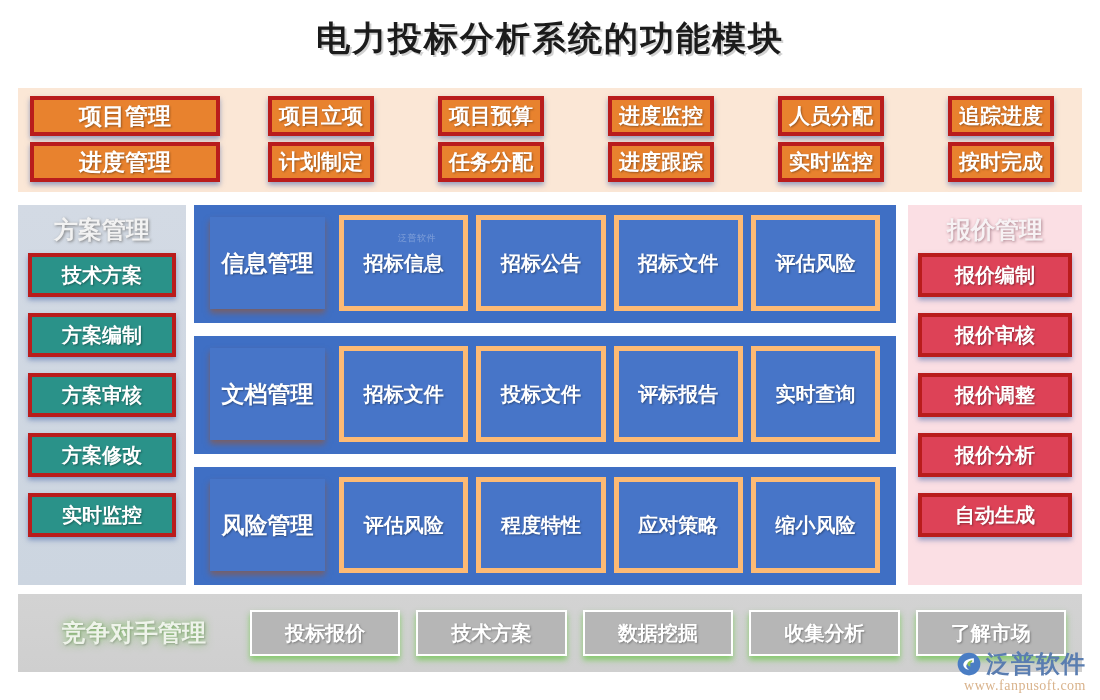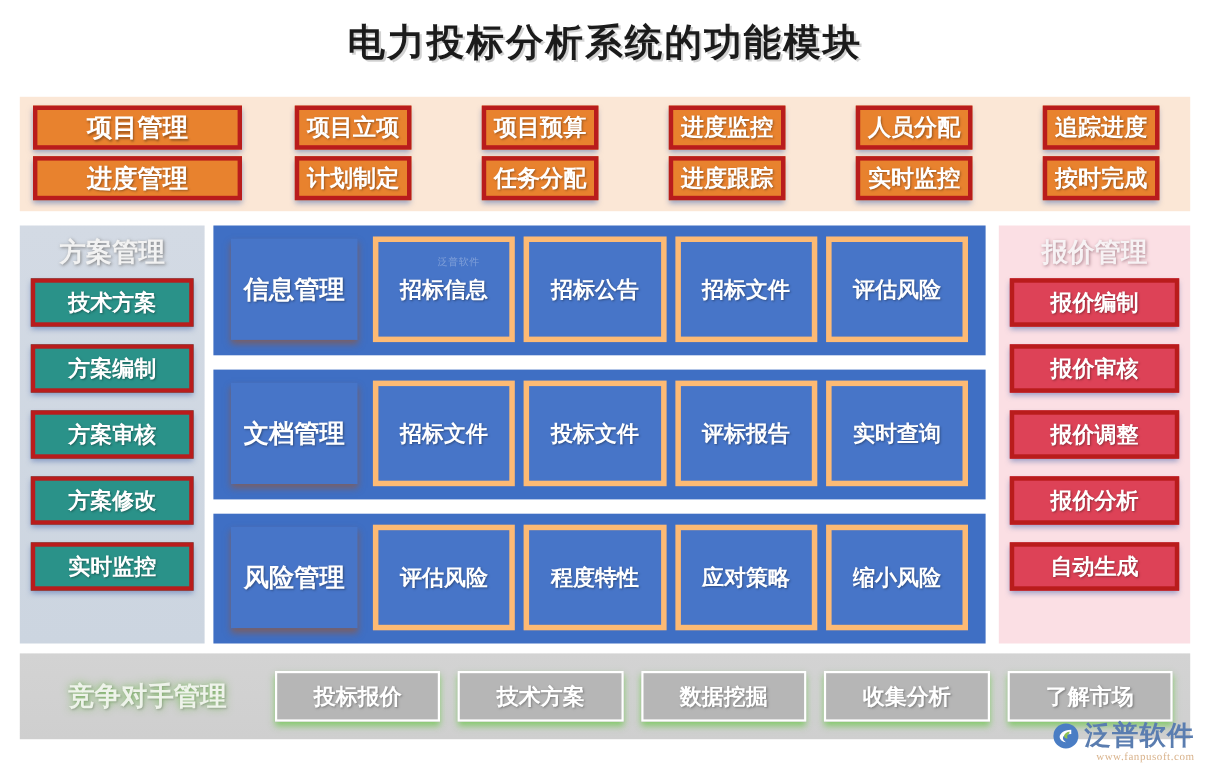--- a/index.html
+++ b/index.html
@@ -135,21 +135,21 @@
   }
 
   
   .logo { position: absolute; right: 14px; bottom: 6px; text-align: right; }
   .logo-row { display: flex; align-items: center; justify-content: flex-end; }
   .logo-mark { width: 26px; height: 26px; margin-right: 4px; }
   .logo-text {
     font-size: 24px; font-weight: 700; color: #5a7db0;
     letter-spacing: 1px; line-height: 26px;
   }
-  .logo-url { font-size: 10px; color: #d9b38c; letter-spacing: .5px; margin-top: 1px; }
+  .logo-url { font-size: 14px; color: #d9b38c; letter-spacing: .5px; margin-top: 1px; }
 </style>
 </head>
 <body>
 
 <div class="page">
 
   <div class="title">电力投标分析系统的功能模块</div>
 
   <div class="band-orange">
     <div class="orange-grid">

